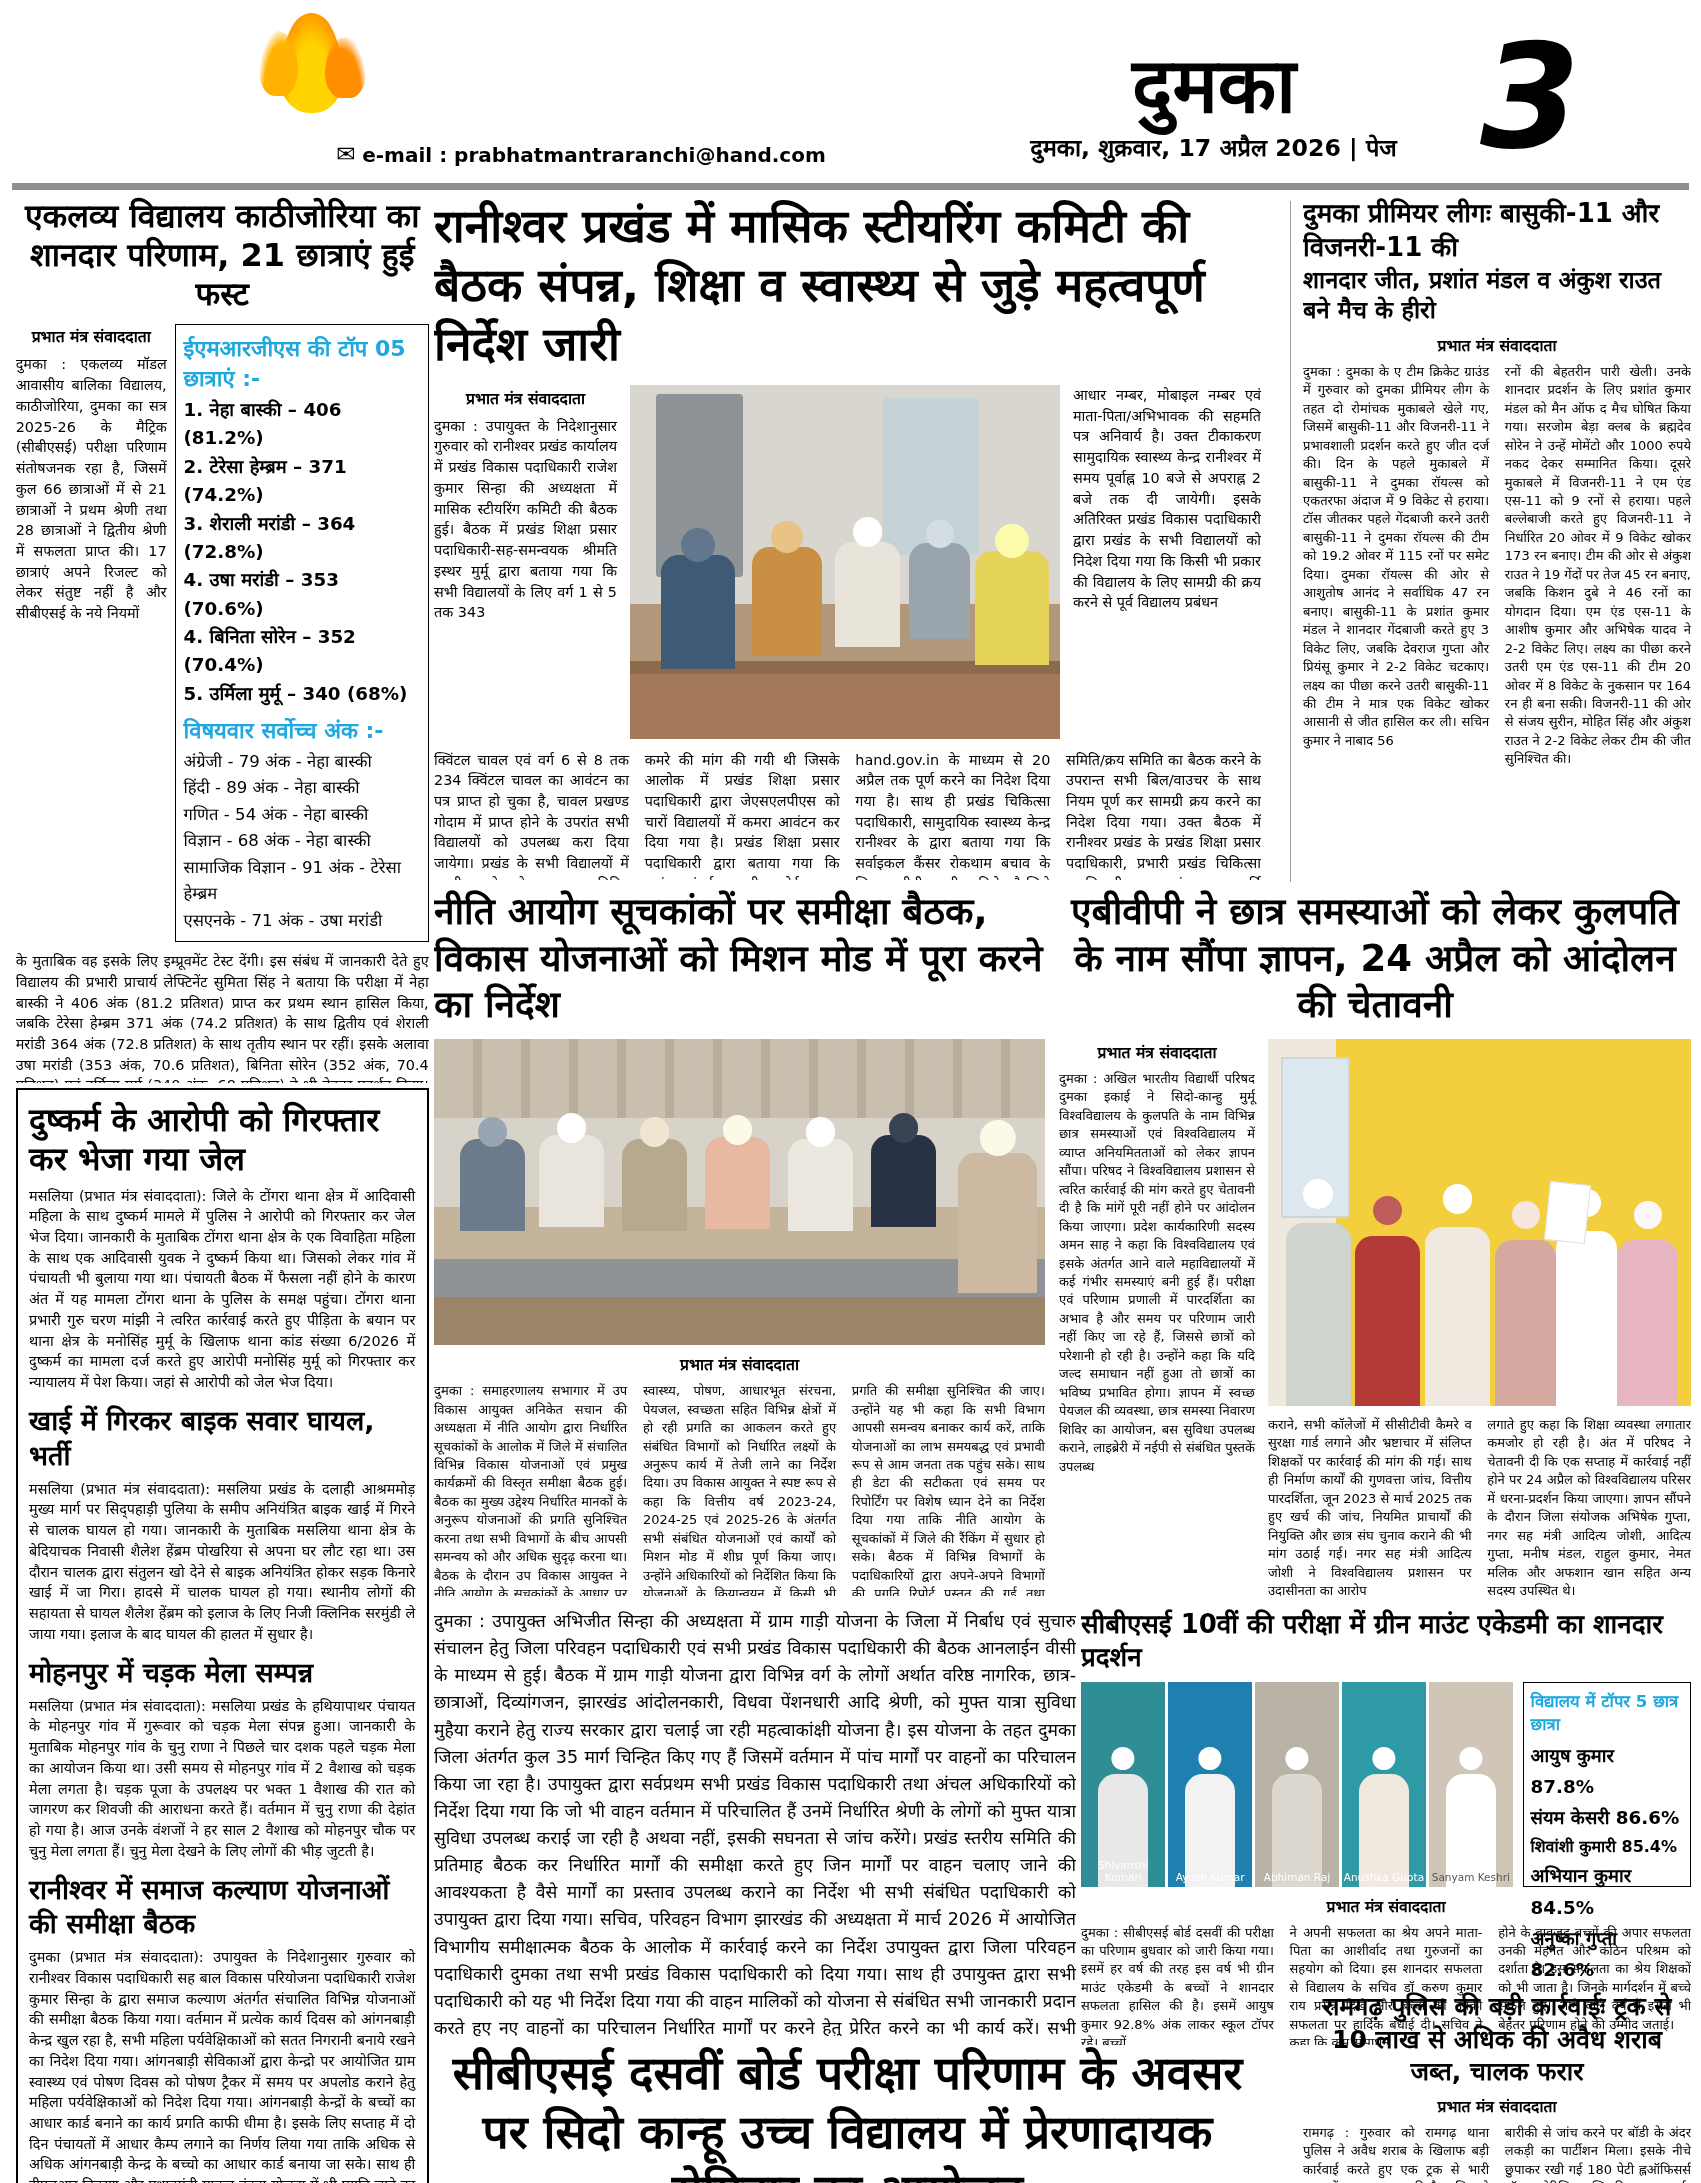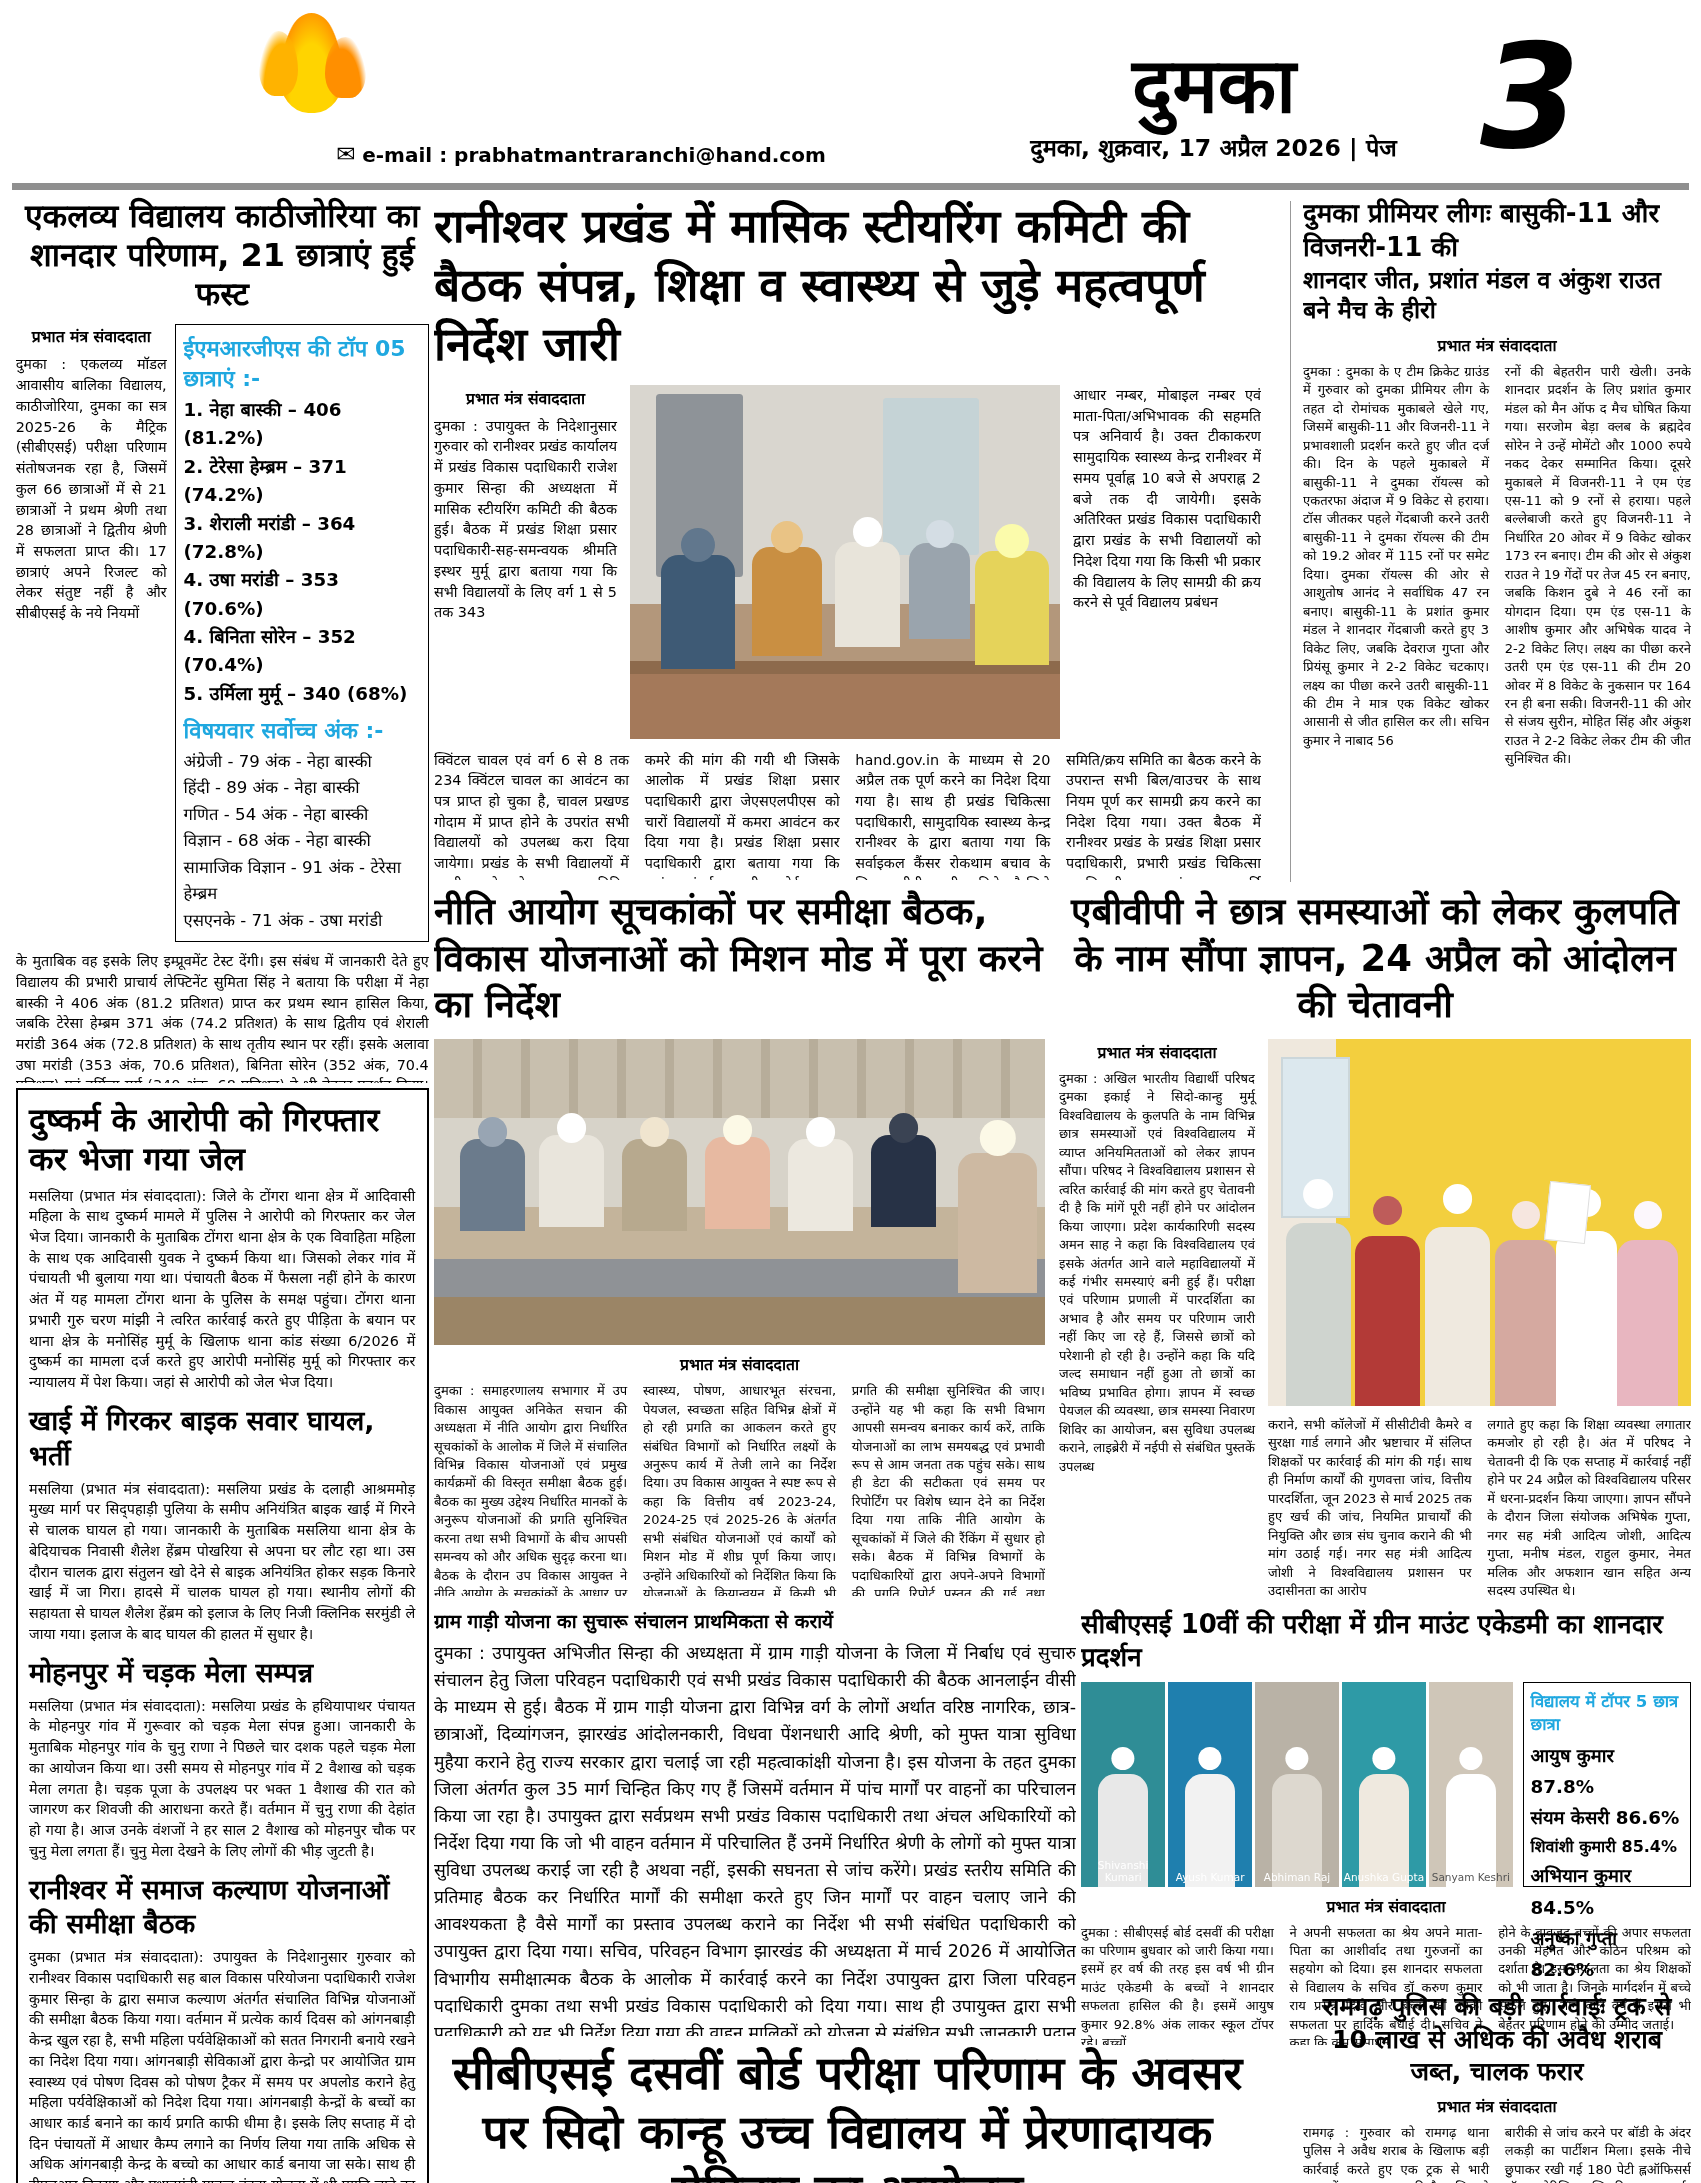--- a/index.html
+++ b/index.html
@@ -167,21 +167,20 @@
     </div>
     <div class="byline" style="margin-top:7.9px;">प्रभात मंत्र संवाददाता</div>
     <div class="cols">
       <div class="col body-s just">दुमका : समाहरणालय सभागार में उप विकास आयुक्त अनिकेत सचान की अध्यक्षता में नीति आयोग द्वारा निर्धारित सूचकांकों के आलोक में जिले में संचालित विभिन्न विकास योजनाओं एवं प्रमुख कार्यक्रमों की विस्तृत समीक्षा बैठक हुई। बैठक का मुख्य उद्देश्य निर्धारित मानकों के अनुरूप योजनाओं की प्रगति सुनिश्चित करना तथा सभी विभागों के बीच आपसी समन्वय को और अधिक सुदृढ़ करना था। बैठक के दौरान उप विकास आयुक्त ने नीति आयोग के सूचकांकों के आधार पर जिले में संचालित योजनाओं की बिंदुवार समीक्षा की। उन्होंने शिक्षा,</div>
       <div class="col body-s just">स्वास्थ्य, पोषण, आधारभूत संरचना, पेयजल, स्वच्छता सहित विभिन्न क्षेत्रों में हो रही प्रगति का आकलन करते हुए संबंधित विभागों को निर्धारित लक्ष्यों के अनुरूप कार्य में तेजी लाने का निर्देश दिया। उप विकास आयुक्त ने स्पष्ट रूप से कहा कि वित्तीय वर्ष 2023-24, 2024-25 एवं 2025-26 के अंतर्गत सभी संबंधित योजनाओं एवं कार्यों को मिशन मोड में शीघ्र पूर्ण किया जाए। उन्होंने अधिकारियों को निर्देशित किया कि योजनाओं के क्रियान्वयन में किसी भी प्रकार की शिथिलता बर्दाश्त नहीं की जाएगी तथा नियमित मॉनिटरिंग के माध्यम से</div>
       <div class="col body-s just">प्रगति की समीक्षा सुनिश्चित की जाए। उन्होंने यह भी कहा कि सभी विभाग आपसी समन्वय बनाकर कार्य करें, ताकि योजनाओं का लाभ समयबद्ध एवं प्रभावी रूप से आम जनता तक पहुंच सके। साथ ही डेटा की सटीकता एवं समय पर रिपोर्टिंग पर विशेष ध्यान देने का निर्देश दिया गया ताकि नीति आयोग के सूचकांकों में जिले की रैंकिंग में सुधार हो सके। बैठक में विभिन्न विभागों के पदाधिकारियों द्वारा अपने-अपने विभागों की प्रगति रिपोर्ट प्रस्तुत की गई तथा लंबित कार्यों को शीघ्र पूर्ण करने के लिए कार्ययोजना भी साझा की गई।</div>
     </div>
   </section>
 
   <section class="abs clip" style="left:434px;top:1608px;width:642px;height:428px;">
-    <div style="font-size:19px;font-weight:700;margin-bottom:6.1px;">ग्राम गाड़ी योजना का सुचारू संचालन प्राथमिकता से करायें</div>
     <div class="just" style="font-size:17.5px;line-height:1.55;">दुमका : उपायुक्त अभिजीत सिन्हा की अध्यक्षता में ग्राम गाड़ी योजना के जिला में निर्बाध एवं सुचारु संचालन हेतु जिला परिवहन पदाधिकारी एवं सभी प्रखंड विकास पदाधिकारी की बैठक आनलाईन वीसी के माध्यम से हुई। बैठक में ग्राम गाड़ी योजना द्वारा विभिन्न वर्ग के लोगों अर्थात वरिष्ठ नागरिक, छात्र-छात्राओं, दिव्यांगजन, झारखंड आंदोलनकारी, विधवा पेंशनधारी आदि श्रेणी, को मुफ्त यात्रा सुविधा मुहैया कराने हेतु राज्य सरकार द्वारा चलाई जा रही महत्वाकांक्षी योजना है। इस योजना के तहत दुमका जिला अंतर्गत कुल 35 मार्ग चिन्हित किए गए हैं जिसमें वर्तमान में पांच मार्गों पर वाहनों का परिचालन किया जा रहा है। उपायुक्त द्वारा सर्वप्रथम सभी प्रखंड विकास पदाधिकारी तथा अंचल अधिकारियों को निर्देश दिया गया कि जो भी वाहन वर्तमान में परिचालित हैं उनमें निर्धारित श्रेणी के लोगों को मुफ्त यात्रा सुविधा उपलब्ध कराई जा रही है अथवा नहीं, इसकी सघनता से जांच करेंगे। प्रखंड स्तरीय समिति की प्रतिमाह बैठक कर निर्धारित मार्गों की समीक्षा करते हुए जिन मार्गों पर वाहन चलाए जाने की आवश्यकता है वैसे मार्गों का प्रस्ताव उपलब्ध कराने का निर्देश भी सभी संबंधित पदाधिकारी को उपायुक्त द्वारा दिया गया। सचिव, परिवहन विभाग झारखंड की अध्यक्षता में मार्च 2026 में आयोजित विभागीय समीक्षात्मक बैठक के आलोक में कार्रवाई करने का निर्देश उपायुक्त द्वारा जिला परिवहन पदाधिकारी दुमका तथा सभी प्रखंड विकास पदाधिकारी को दिया गया। साथ ही उपायुक्त द्वारा सभी पदाधिकारी को यह भी निर्देश दिया गया की वाहन मालिकों को योजना से संबंधित सभी जानकारी प्रदान करते हुए नए वाहनों का परिचालन निर्धारित मार्गों पर करने हेतु प्रेरित करने का भी कार्य करें। सभी संबंधित वाहन मालिकों को राज्य सरकार द्वारा निर्धारित सभी सुविधाएं यथा निबंधन, परमिट आदि में छूट का लाभ योजना के तहत मुहैया कराए जाएंगे तथा सब्सिडी की राशि भी मुहैया कराई जाएगी</div>
   </section>
 
   <section class="abs clip" style="left:1059px;top:889px;width:632px;height:707px;">
     <h1 class="h-lg center" style="margin:0 0 10.5px 0;">एबीवीपी ने छात्र समस्याओं को लेकर कुलपति के नाम सौंपा ज्ञापन, 24 अप्रैल को आंदोलन की चेतावनी</h1>
     <div style="display:flex;gap:13px;">
       <div style="width:196px;flex:none;">
         <div class="byline">प्रभात मंत्र संवाददाता</div>
         <div class="body-s just">दुमका : अखिल भारतीय विद्यार्थी परिषद दुमका इकाई ने सिदो-कान्हु मुर्मू विश्वविद्यालय के कुलपति के नाम विभिन्न छात्र समस्याओं एवं विश्वविद्यालय में व्याप्त अनियमितताओं को लेकर ज्ञापन सौंपा। परिषद ने विश्वविद्यालय प्रशासन से त्वरित कार्रवाई की मांग करते हुए चेतावनी दी है कि मांगें पूरी नहीं होने पर आंदोलन किया जाएगा। प्रदेश कार्यकारिणी सदस्य अमन साह ने कहा कि विश्वविद्यालय एवं इसके अंतर्गत आने वाले महाविद्यालयों में कई गंभीर समस्याएं बनी हुई हैं। परीक्षा एवं परिणाम प्रणाली में पारदर्शिता का अभाव है और समय पर परिणाम जारी नहीं किए जा रहे हैं, जिससे छात्रों को परेशानी हो रही है। उन्होंने कहा कि यदि जल्द समाधान नहीं हुआ तो छात्रों का भविष्य प्रभावित होगा। ज्ञापन में स्वच्छ पेयजल की व्यवस्था, छात्र समस्या निवारण शिविर का आयोजन, बस सुविधा उपलब्ध कराने, लाइब्रेरी में नईपी से संबंधित पुस्तकें उपलब्ध</div>
       </div>

